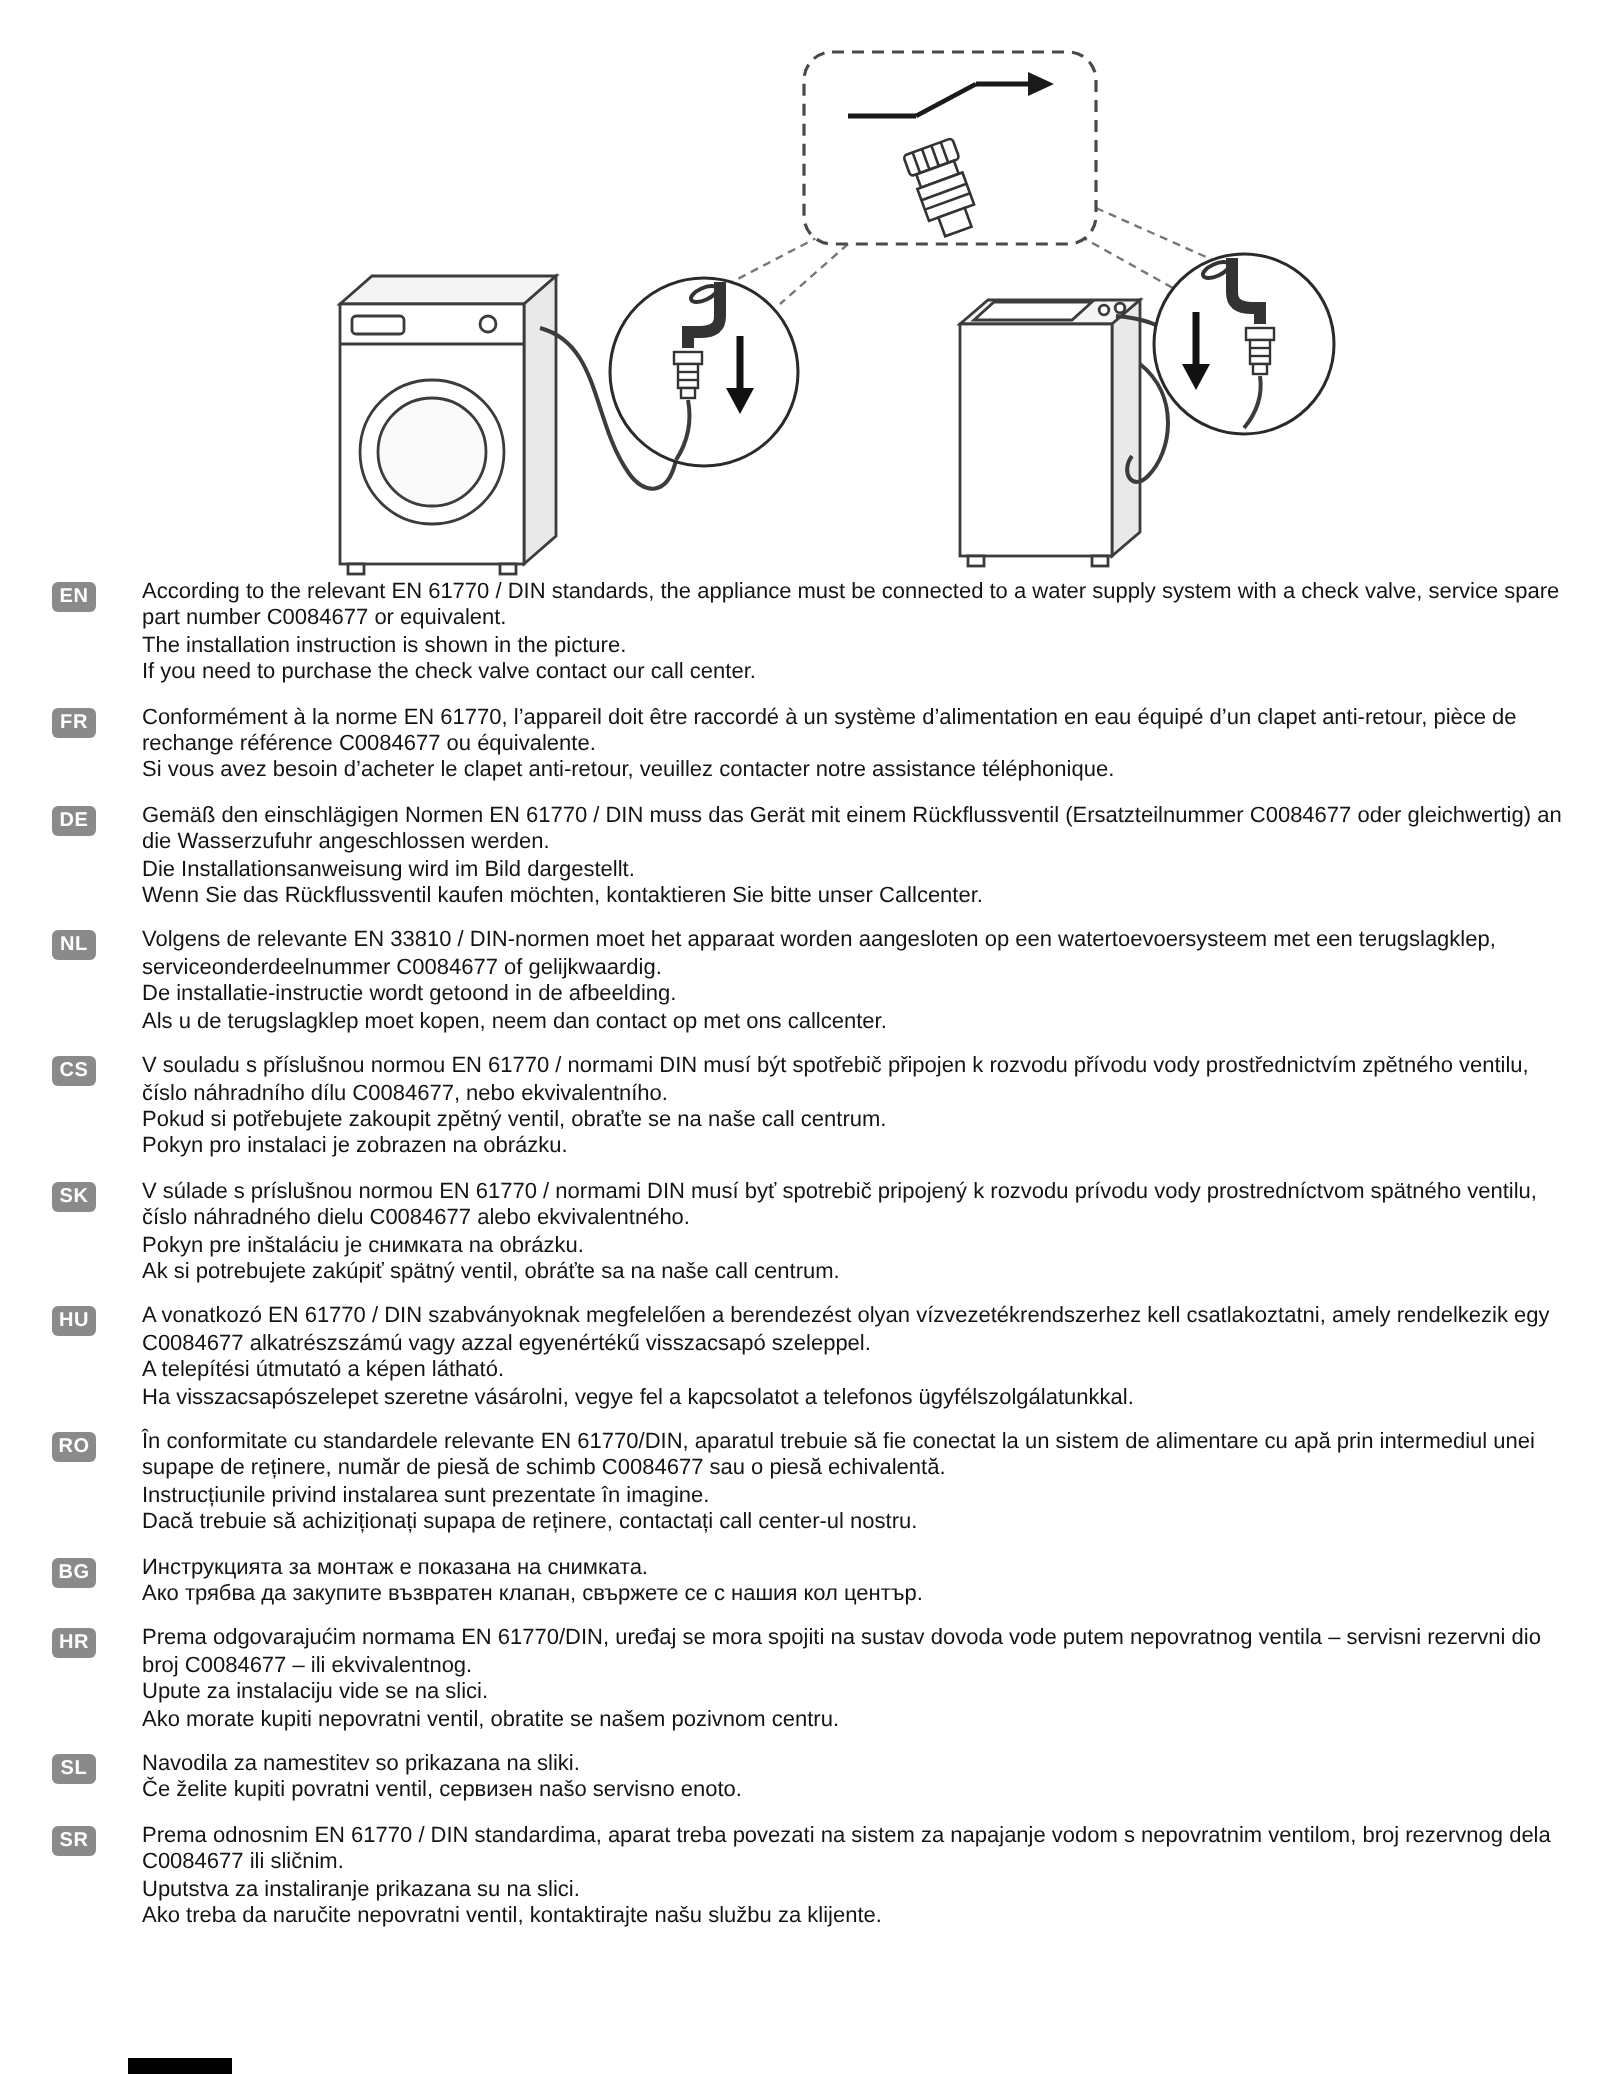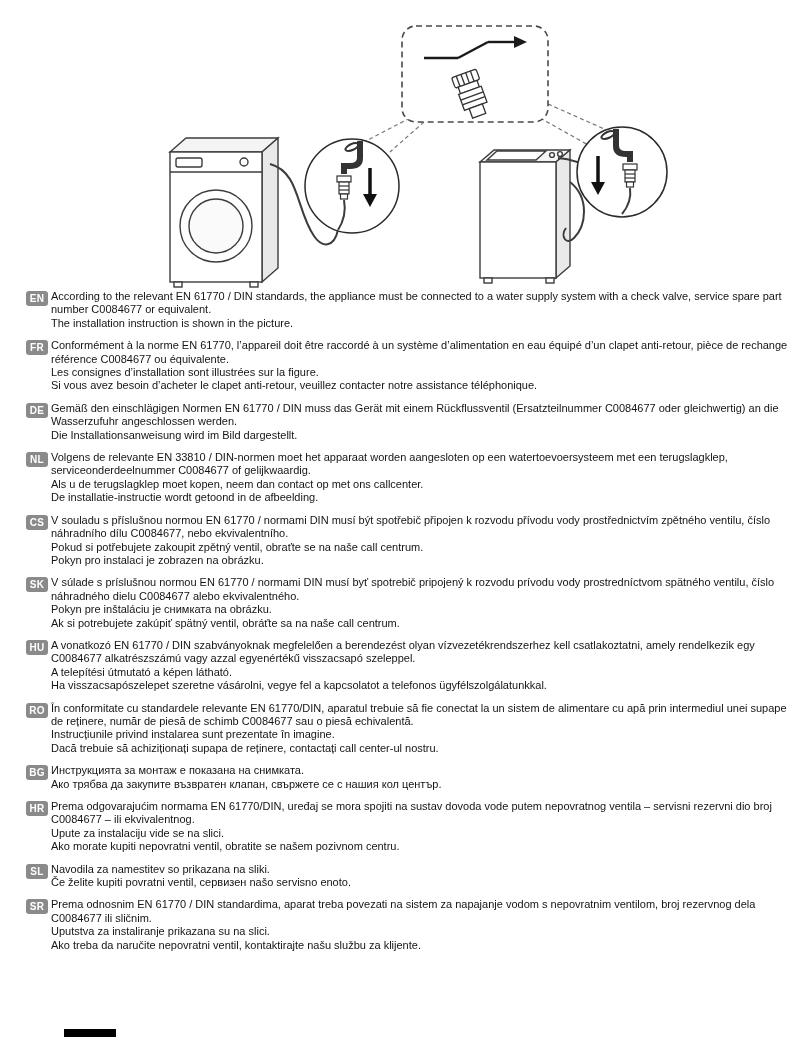--- a/index.html
+++ b/index.html
@@ -3,21 +3,21 @@
 <meta charset="utf-8">
 <style>
   html,body{margin:0;padding:0;}
   body{
     width:802px;height:1037px;position:relative;overflow:hidden;
     background:#ffffff;color:#1a1a1a;
     font-family:"Liberation Sans", sans-serif;
   }
   .figure-wrap{width:802px;height:288px;position:relative;}
   .sections{padding:2px 14px 0 26px;}
-  .section{display:flex;align-items:flex-start;gap:3px;margin-bottom:9px;}
+  .section{display:flex;align-items:flex-start;gap:23px;margin-bottom:9px;}
   .badge{
     flex:0 0 auto;display:inline-block;background:#8a8a8a;color:#ffffff;
     font-weight:bold;font-size:10px;line-height:13px;height:13px;
     padding:1px 3px;border-radius:3px;margin-top:1px;letter-spacing:.3px;
     min-width:16px;text-align:center;
   }
   .text{font-size:11px;line-height:1.22;color:#141414;}
   .text p{margin:0;padding:0;}
   .crop-mark{position:absolute;left:64px;bottom:0;width:52px;height:8px;background:#000;}
 </style>
@@ -131,46 +131,47 @@
   </svg>
 </div>
 
 <div class="sections">
 
   <div class="section">
     <span class="badge">EN</span>
     <div class="text">
       <p>According to the relevant EN 61770 / DIN standards, the appliance must be connected to a water supply system with a check valve, service spare part number C0084677 or equivalent.</p>
       <p>The installation instruction is shown in the picture.</p>
+      <p>If you need to purchase the check valve contact our call center.</p>
     </div>
   </div>
 
   <div class="section">
     <span class="badge">FR</span>
     <div class="text">
       <p>Conformément à la norme EN 61770, l’appareil doit être raccordé à un système d’alimentation en eau équipé d’un clapet anti-retour, pièce de rechange référence C0084677 ou équivalente.</p>
-      <p>Les consignes d’installation sont illustrées sur la figure.</p>
       <p>Si vous avez besoin d’acheter le clapet anti-retour, veuillez contacter notre assistance téléphonique.</p>
     </div>
   </div>
 
   <div class="section">
     <span class="badge">DE</span>
     <div class="text">
       <p>Gemäß den einschlägigen Normen EN 61770 / DIN muss das Gerät mit einem Rückflussventil (Ersatzteilnummer C0084677 oder gleichwertig) an die Wasserzufuhr angeschlossen werden.</p>
       <p>Die Installationsanweisung wird im Bild dargestellt.</p>
+      <p>Wenn Sie das Rückflussventil kaufen möchten, kontaktieren Sie bitte unser Callcenter.</p>
     </div>
   </div>
 
   <div class="section">
     <span class="badge">NL</span>
     <div class="text">
       <p>Volgens de relevante EN 33810 / DIN-normen moet het apparaat worden aangesloten op een watertoevoersysteem met een terugslagklep, serviceonderdeelnummer C0084677 of gelijkwaardig.</p>
+      <p>De installatie-instructie wordt getoond in de afbeelding.</p>
       <p>Als u de terugslagklep moet kopen, neem dan contact op met ons callcenter.</p>
-      <p>De installatie-instructie wordt getoond in de afbeelding.</p>
     </div>
   </div>
 
   <div class="section">
     <span class="badge">CS</span>
     <div class="text">
       <p>V souladu s příslušnou normou EN 61770 / normami DIN musí být spotřebič připojen k rozvodu přívodu vody prostřednictvím zpětného ventilu, číslo náhradního dílu C0084677, nebo ekvivalentního.</p>
       <p>Pokud si potřebujete zakoupit zpětný ventil, obraťte se na naše call centrum.</p>
       <p>Pokyn pro instalaci je zobrazen na obrázku.</p>
     </div>

